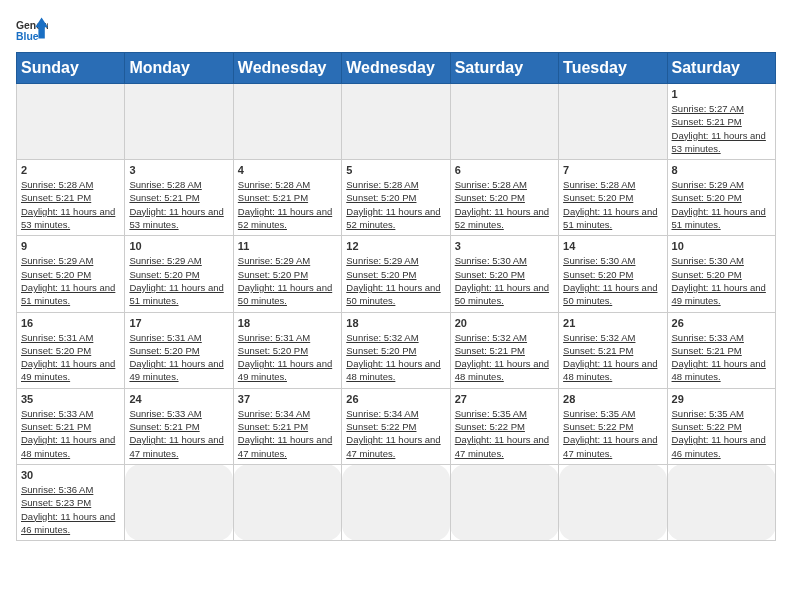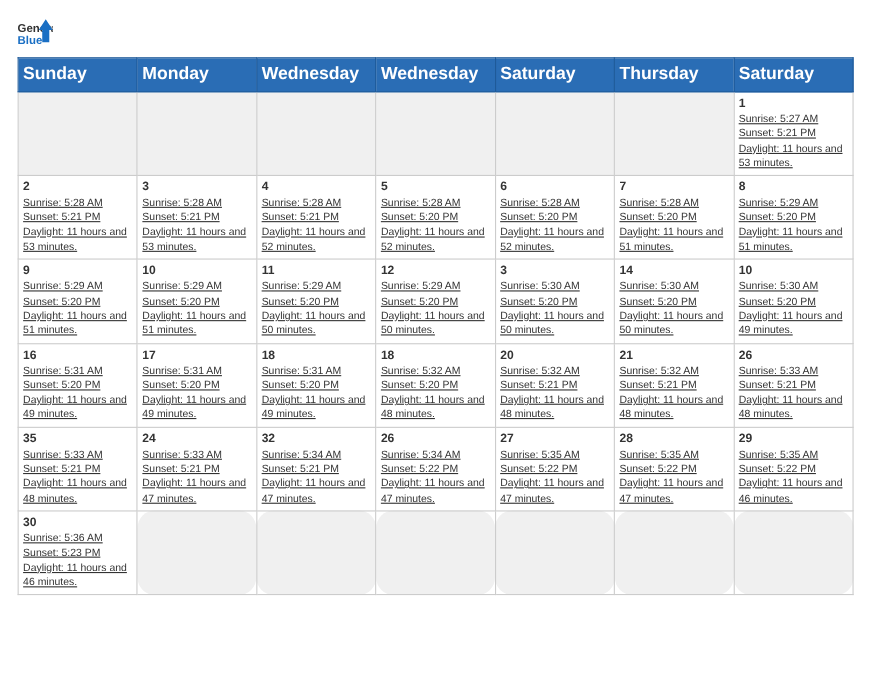--- a/index.html
+++ b/index.html
@@ -98,21 +98,21 @@
 </div>
 
 <table>
   <thead>
     <tr>
       <th>Sunday</th>
       <th>Monday</th>
       <th>Wednesday</th>
       <th>Wednesday</th>
       <th>Saturday</th>
-      <th>Thursday</th>
+      <th>Tuesday</th>
       <th>Saturday</th>
     </tr>
   </thead>
   <tbody id="calendar-body">
   <tr>
         <td class="empty"></td>
         <td class="empty"></td>
         <td class="empty"></td>
         <td class="empty"></td>
         <td class="empty"></td>
@@ -215,21 +215,21 @@
       <tr>
         <td>
           <div class="day-number">35</div>
           <div class="cell-content">Sunrise: 5:33 AM<br>Sunset: 5:21 PM<br>Daylight: 11 hours and 48 minutes.</div>
         </td>
         <td>
           <div class="day-number">24</div>
           <div class="cell-content">Sunrise: 5:33 AM<br>Sunset: 5:21 PM<br>Daylight: 11 hours and 47 minutes.</div>
         </td>
         <td>
-          <div class="day-number">32</div>
+          <div class="day-number">37</div>
           <div class="cell-content">Sunrise: 5:34 AM<br>Sunset: 5:21 PM<br>Daylight: 11 hours and 47 minutes.</div>
         </td>
         <td>
           <div class="day-number">26</div>
           <div class="cell-content">Sunrise: 5:34 AM<br>Sunset: 5:22 PM<br>Daylight: 11 hours and 47 minutes.</div>
         </td>
         <td>
           <div class="day-number">27</div>
           <div class="cell-content">Sunrise: 5:35 AM<br>Sunset: 5:22 PM<br>Daylight: 11 hours and 47 minutes.</div>
         </td>

